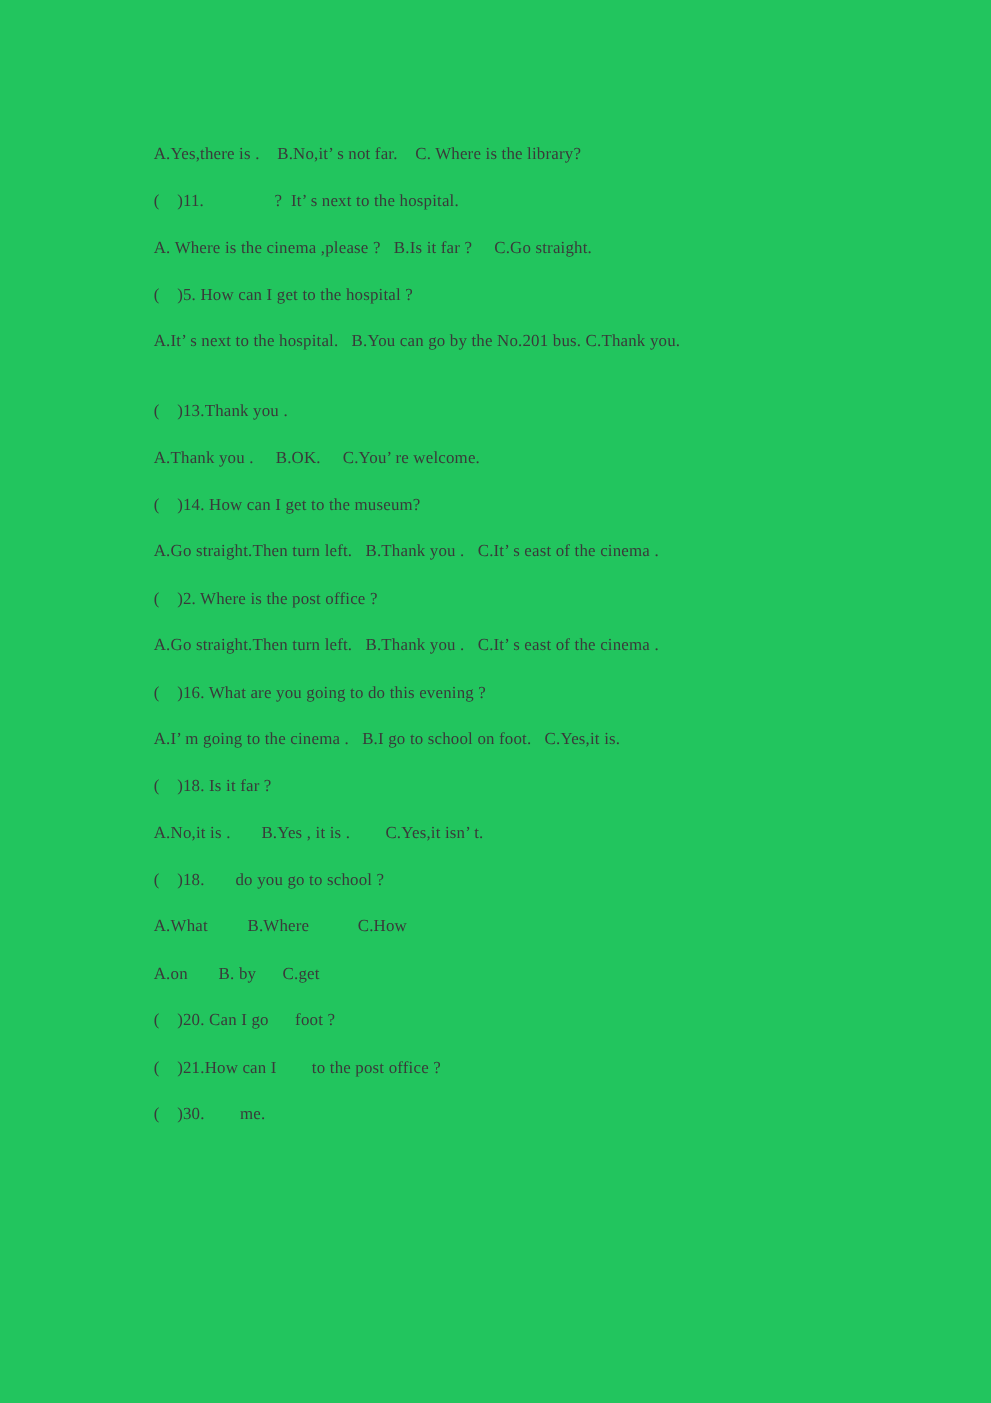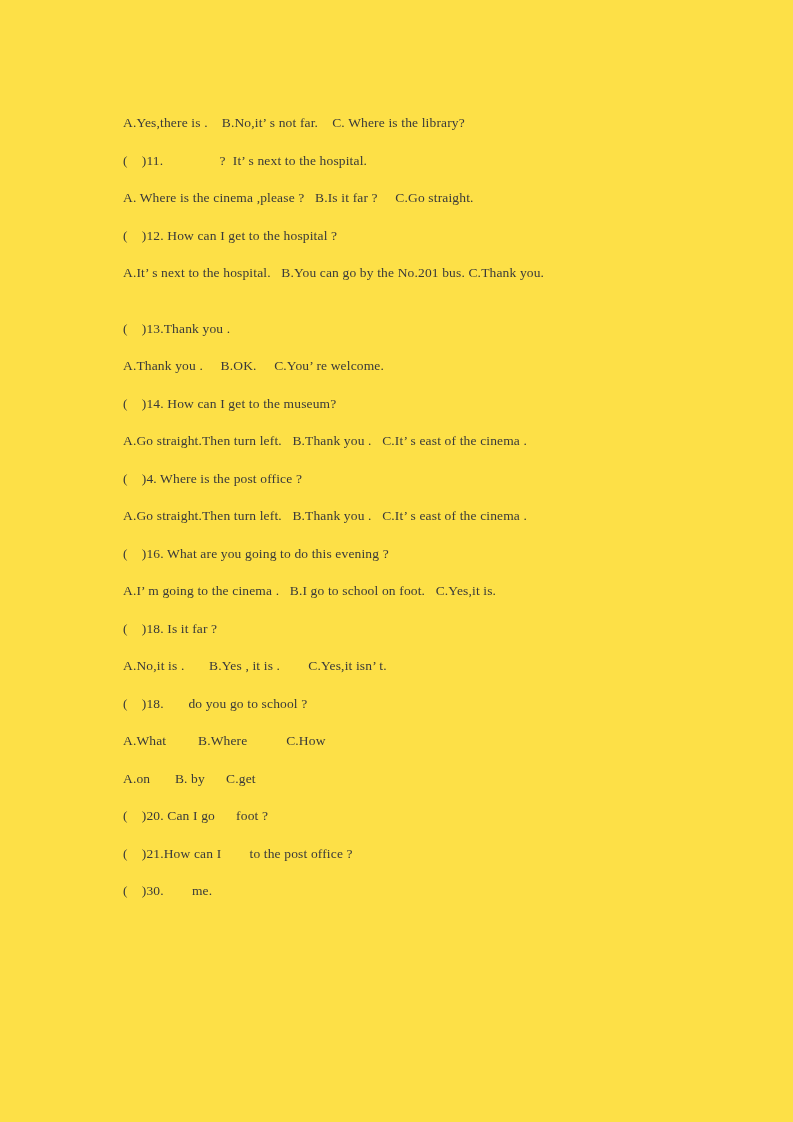--- a/index.html
+++ b/index.html
@@ -16,21 +16,21 @@
     font-family: "Liberation Serif", "DejaVu Serif", serif;
     color: #3a3a3a;
     -webkit-font-smoothing: antialiased;
   }
   .page {
     position: absolute;
     left: 0;
     top: 0;
     width: 793px;
     height: 1122px;
-    background: #fde047;
+    background: #22c55e;
   }
   .content {
     position: absolute;
     left: 123px;
     top: 104px;
     width: 560px;
   }
   
   .line {
     height: 37.5px;
@@ -50,33 +50,33 @@
 
 <div class="page">
   <div class="content">
 
     <div class="line">A.Yes,there is .    B.No,it’ s not far.    C. Where is the library?</div>
 
     <div class="line">(    )11.                ?  It’ s next to the hospital.</div>
 
     <div class="line">A. Where is the cinema ,please ?   B.Is it far ?     C.Go straight.</div>
 
-    <div class="line">(    )12. How can I get to the hospital ?</div>
+    <div class="line">(    )5. How can I get to the hospital ?</div>
 
     <div class="line">A.It’ s next to the hospital.   B.You can go by the No.201 bus. C.Thank you.</div>
 
     <div class="line spacer-before">(    )13.Thank you .</div>
 
     <div class="line">A.Thank you .     B.OK.     C.You’ re welcome.</div>
 
     <div class="line">(    )14. How can I get to the museum?</div>
 
     <div class="line">A.Go straight.Then turn left.   B.Thank you .   C.It’ s east of the cinema .</div>
 
-    <div class="line">(    )4. Where is the post office ?</div>
+    <div class="line">(    )2. Where is the post office ?</div>
 
     <div class="line">A.Go straight.Then turn left.   B.Thank you .   C.It’ s east of the cinema .</div>
 
     <div class="line">(    )16. What are you going to do this evening ?</div>
 
     <div class="line">A.I’ m going to the cinema .   B.I go to school on foot.   C.Yes,it is.</div>
 
     <div class="line">(    )18. Is it far ?</div>
 
     <div class="line">A.No,it is .       B.Yes , it is .        C.Yes,it isn’ t.</div>

